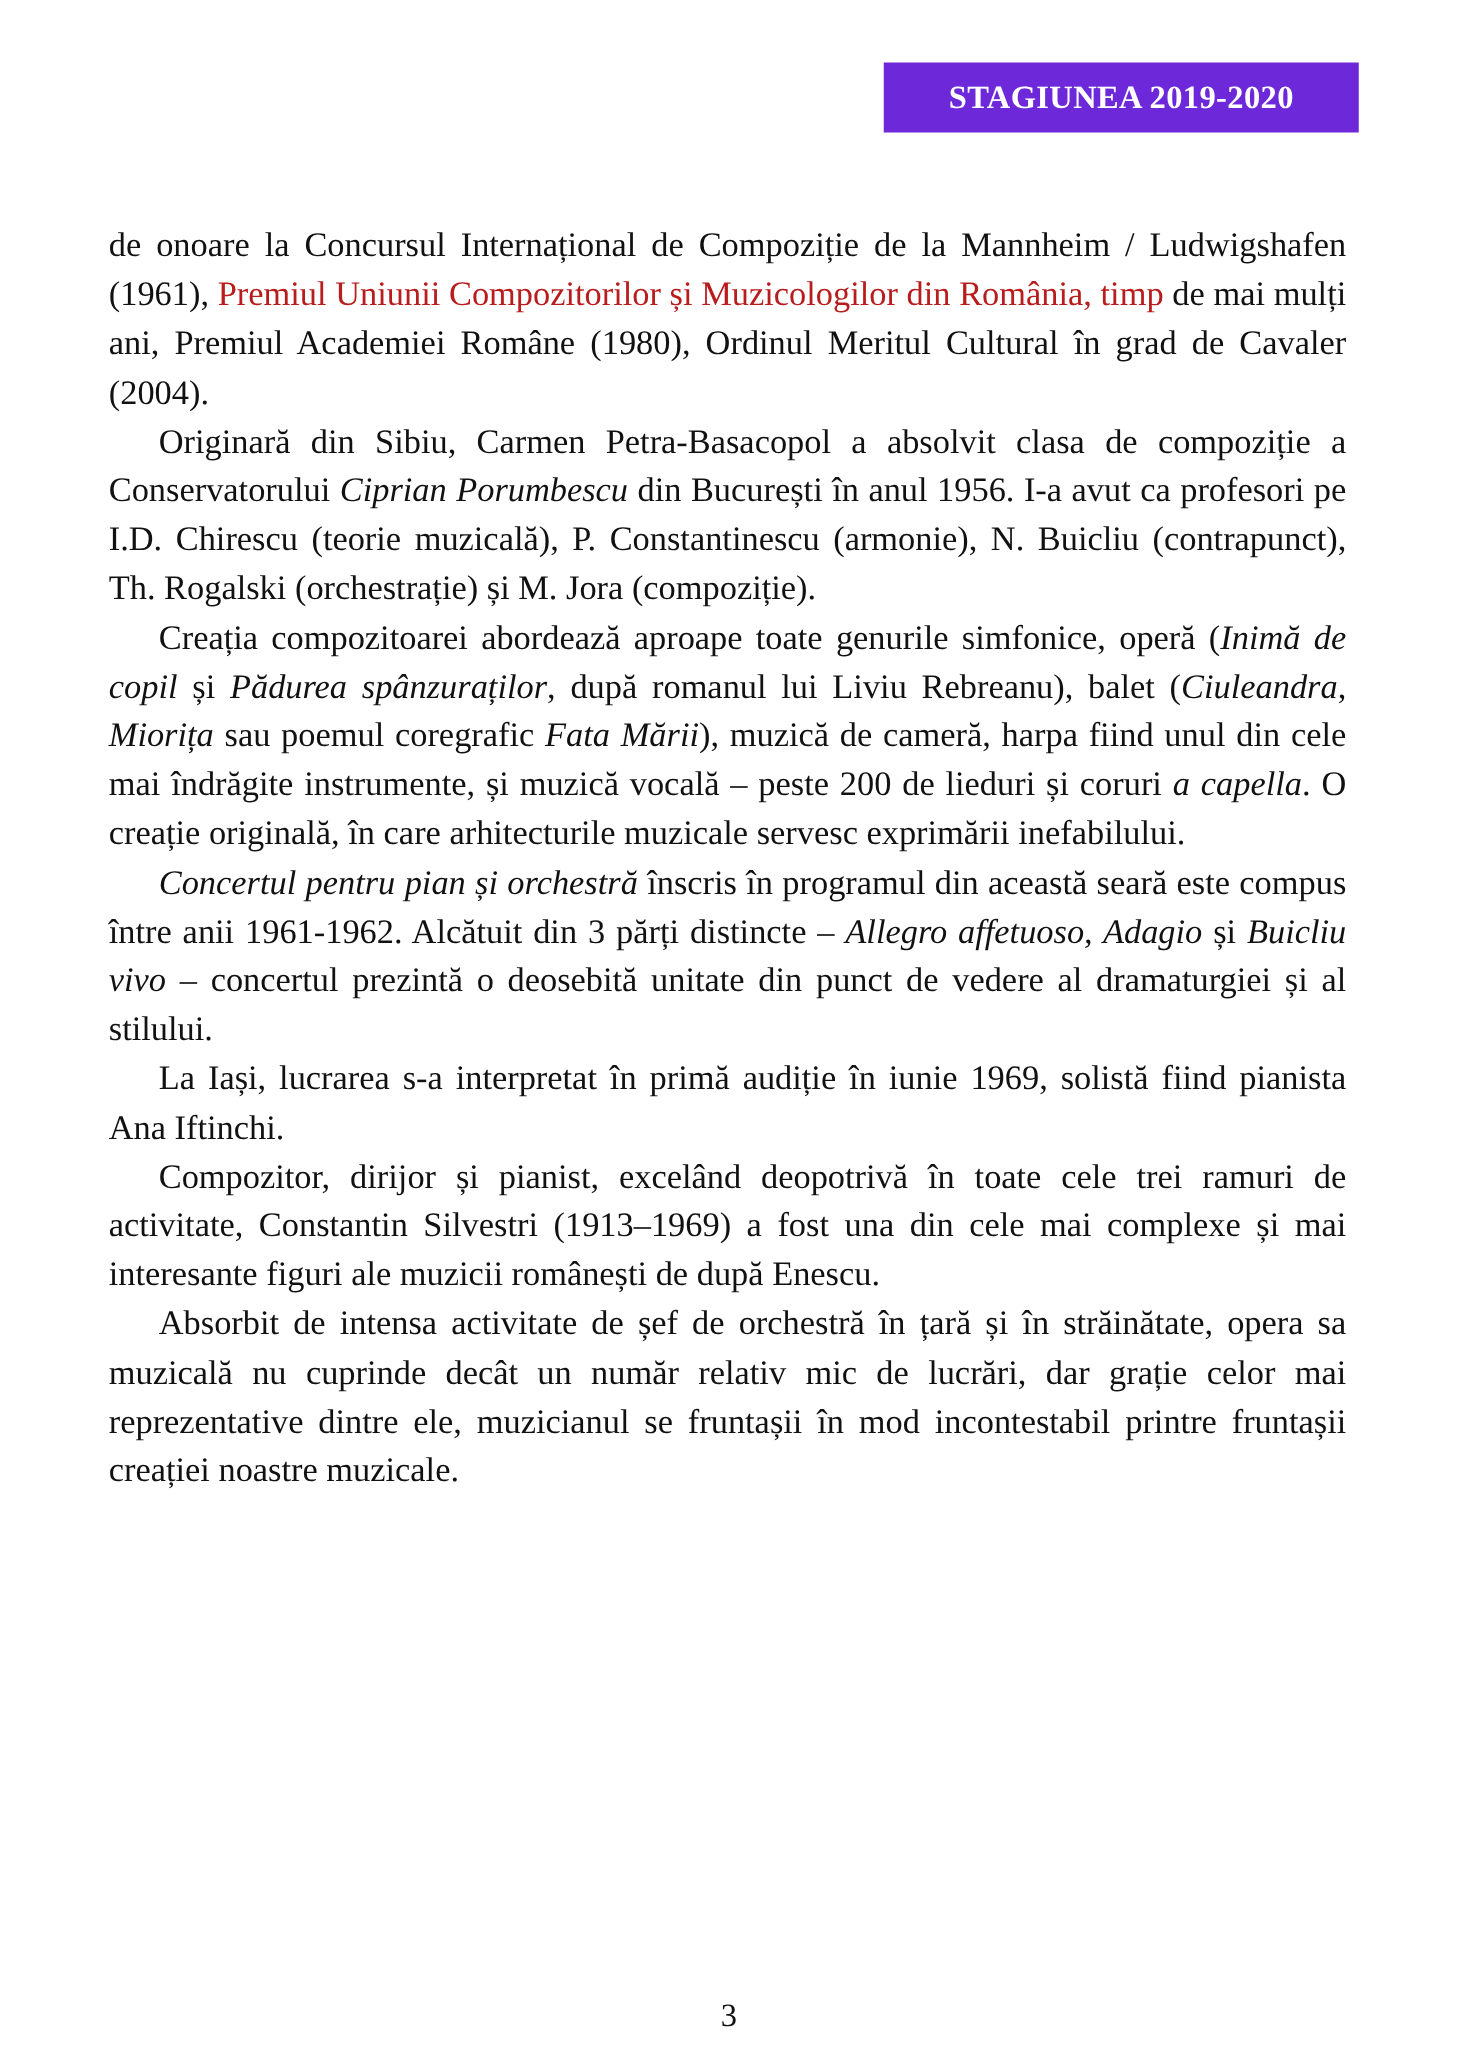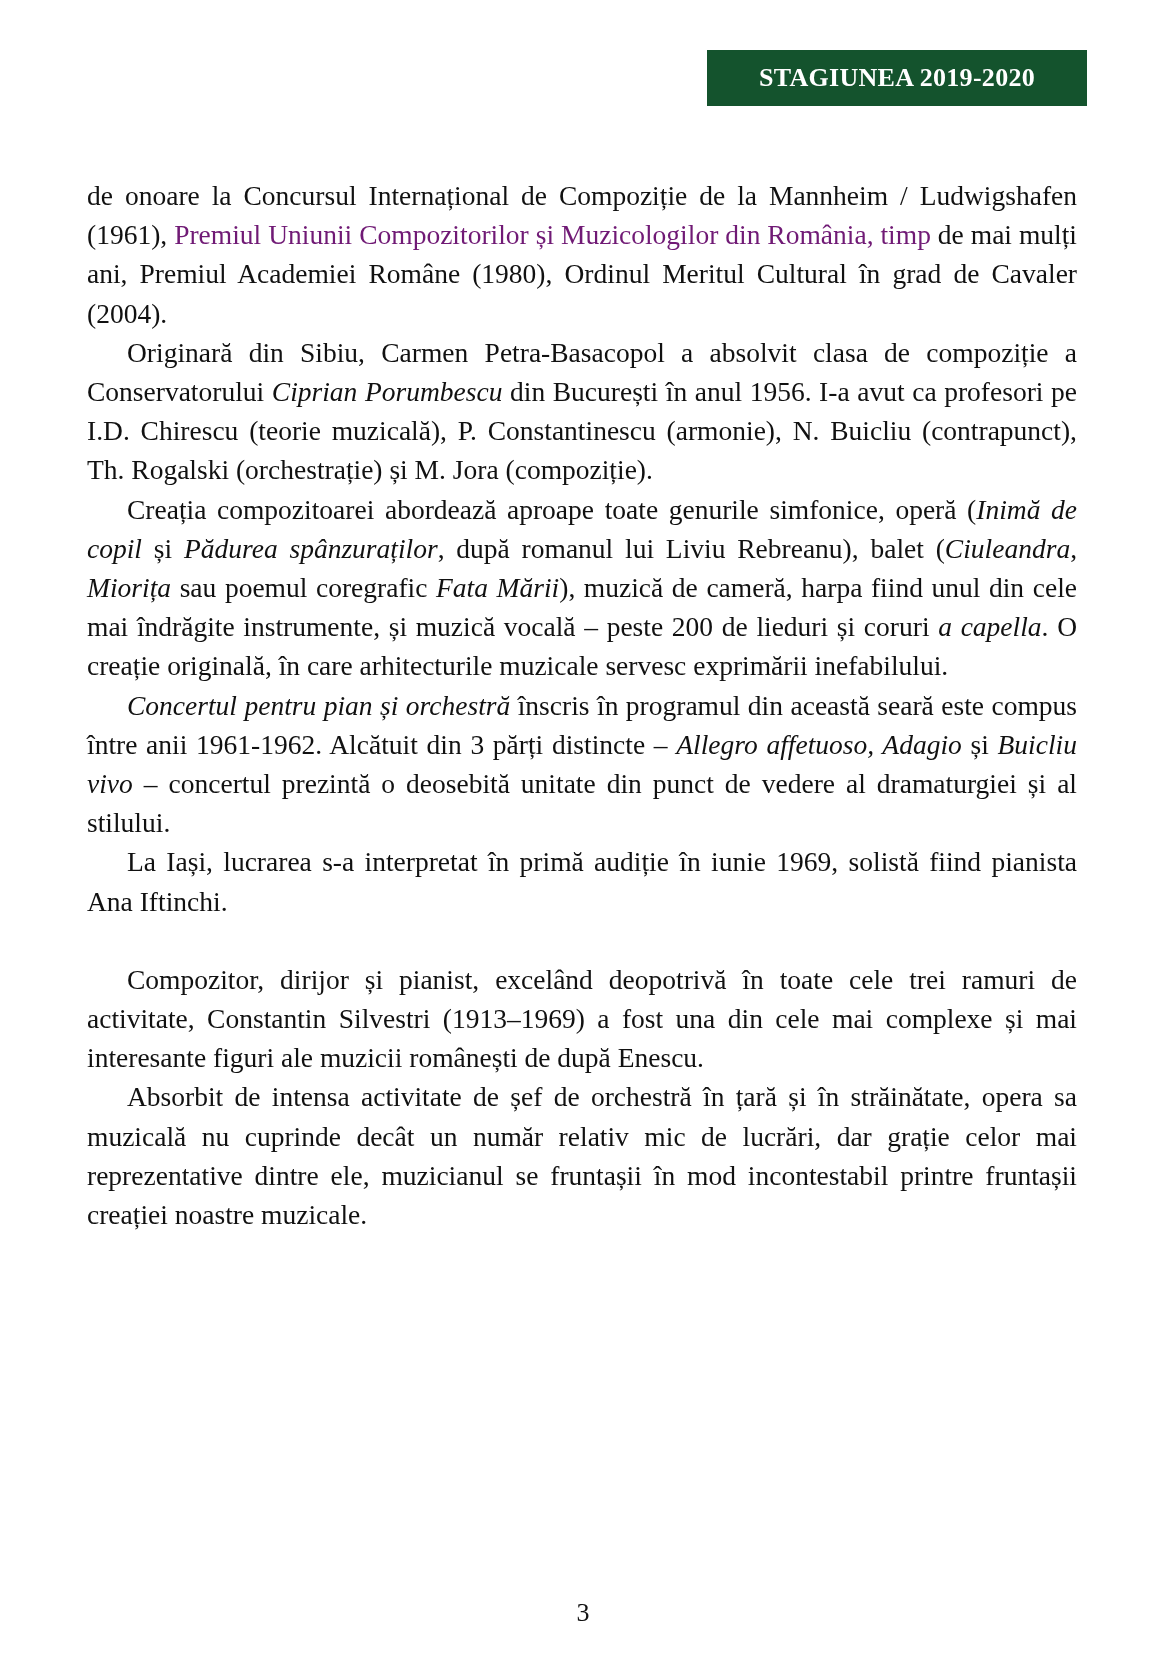--- a/index.html
+++ b/index.html
@@ -1,26 +1,26 @@
 <!DOCTYPE html>
 <html><head>
 <meta charset="utf-8">
 <style>
   html, body { margin: 0; padding: 0; background: #ffffff; }
   body { width: 1166px; height: 1654px; position: relative; overflow: hidden;
          font-family: "DejaVu Serif", "Liberation Serif", serif; color: #111111; }
   .header-badge { position: absolute; left: 707px; top: 50px; width: 380px; height: 56px;
-         background: #14532d; color: #ffffff; display: flex; align-items: center; justify-content: center;
+         background: #6d28d9; color: #ffffff; display: flex; align-items: center; justify-content: center;
          font-family: "Liberation Serif", serif; font-weight: bold; font-size: 26px; letter-spacing: 0.3px; }
   .content { position: absolute; left: 87px; top: 176px; width: 990px;
          font-family: "Liberation Serif", serif; font-size: 27.5px; line-height: 39.2px; text-align: justify; }
   .content p { margin: 0; text-indent: 40px; }
   .content p.noindent { text-indent: 0; }
-  .content p.gap { margin-top: 39px; }
-  .grey { color: #701a75; }
+  .content p.gap { }
+  .grey { color: #b91c1c; }
   i { font-style: italic; }
   b { font-weight: normal; }
   .page-number { position: absolute; left: 0; width: 1166px; top: 1598px; text-align: center;
          font-family: "Liberation Serif", serif; font-size: 26px; color: #111; }
 </style>
 </head>
 <body>
 
 <div class="header-badge">
   <span>STAGIUNEA 2019-2020</span>

